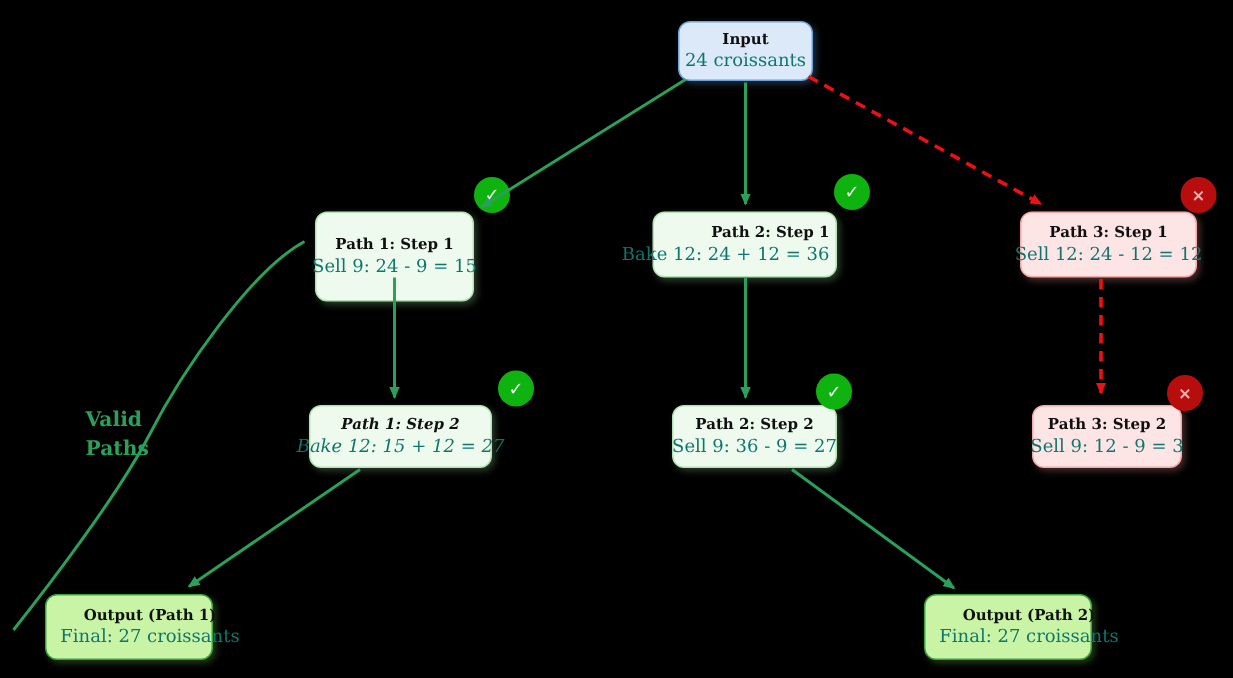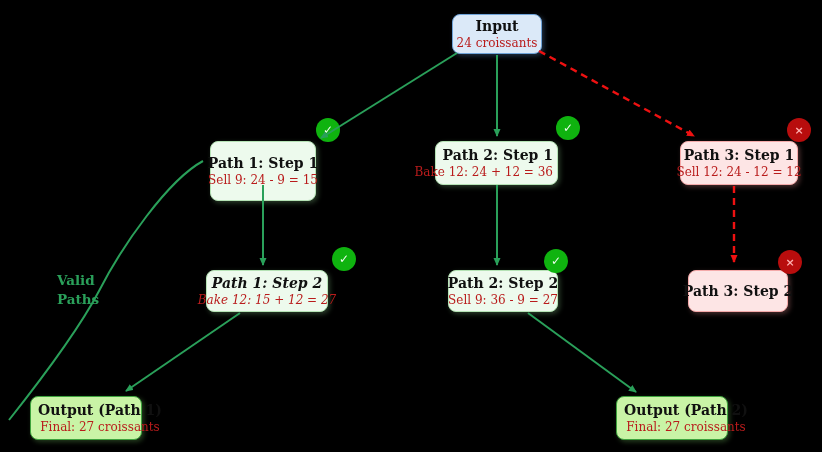--- a/index.html
+++ b/index.html
@@ -26,22 +26,22 @@
     z-index: 2;
     box-sizing: border-box;
     border-radius: 8px;
     display: flex;
     flex-direction: column;
     align-items: center;
     justify-content: center;
     text-align: center;
     padding: 3px 4px;
   }
-  .node .title { font-weight: bold; font-size: 14px; color: #101010; white-space: nowrap; line-height: 1.35; }
-  .node .sub   { font-size: 12px; color: #b91c1c; white-space: nowrap; line-height: 1.25; }
+  .node .title { font-weight: bold; font-size: 10px; color: #101010; white-space: nowrap; line-height: 1.35; }
+  .node .sub   { font-size: 12px; color: #0f766e; white-space: nowrap; line-height: 1.25; }
   .input-node {
     background: var(--input-fill, #dbe9f8);
     border: 1.6px solid var(--input-border, #6fa3d8);
     box-shadow: 2px 2px 5px rgba(110,160,220,0.30);
   }
   .valid-step {
     background: var(--step-valid-fill, #edfaed);
     border: 1.6px solid var(--step-valid-border, #b5e2b5);
     box-shadow: 2px 2px 5px rgba(150,220,150,0.28);
   }
@@ -130,20 +130,21 @@
     <div class="sub">Bake 12: 15 + 12 = 27</div>
   </div>
 
   <div class="node valid-step" style="left:448px; top:270px; width:110px; height:42px;">
     <div class="title">Path 2: Step 2</div>
     <div class="sub">Sell 9: 36 - 9 = 27</div>
   </div>
 
   <div class="node invalid-step" style="left:688px; top:270px; width:100px; height:42px;">
     <div class="title">Path 3: Step 2</div>
+    <div class="sub">Sell 9: 12 - 9 = 3</div>
   </div>
 
   <div class="node output-node" style="left:30px; top:396px; width:112px; height:44px;">
     <div class="title">Output (Path 1)</div>
     <div class="sub">Final: 27 croissants</div>
   </div>
 
   <div class="node output-node" style="left:616px; top:396px; width:112px; height:44px;">
     <div class="title">Output (Path 2)</div>
     <div class="sub">Final: 27 croissants</div>

